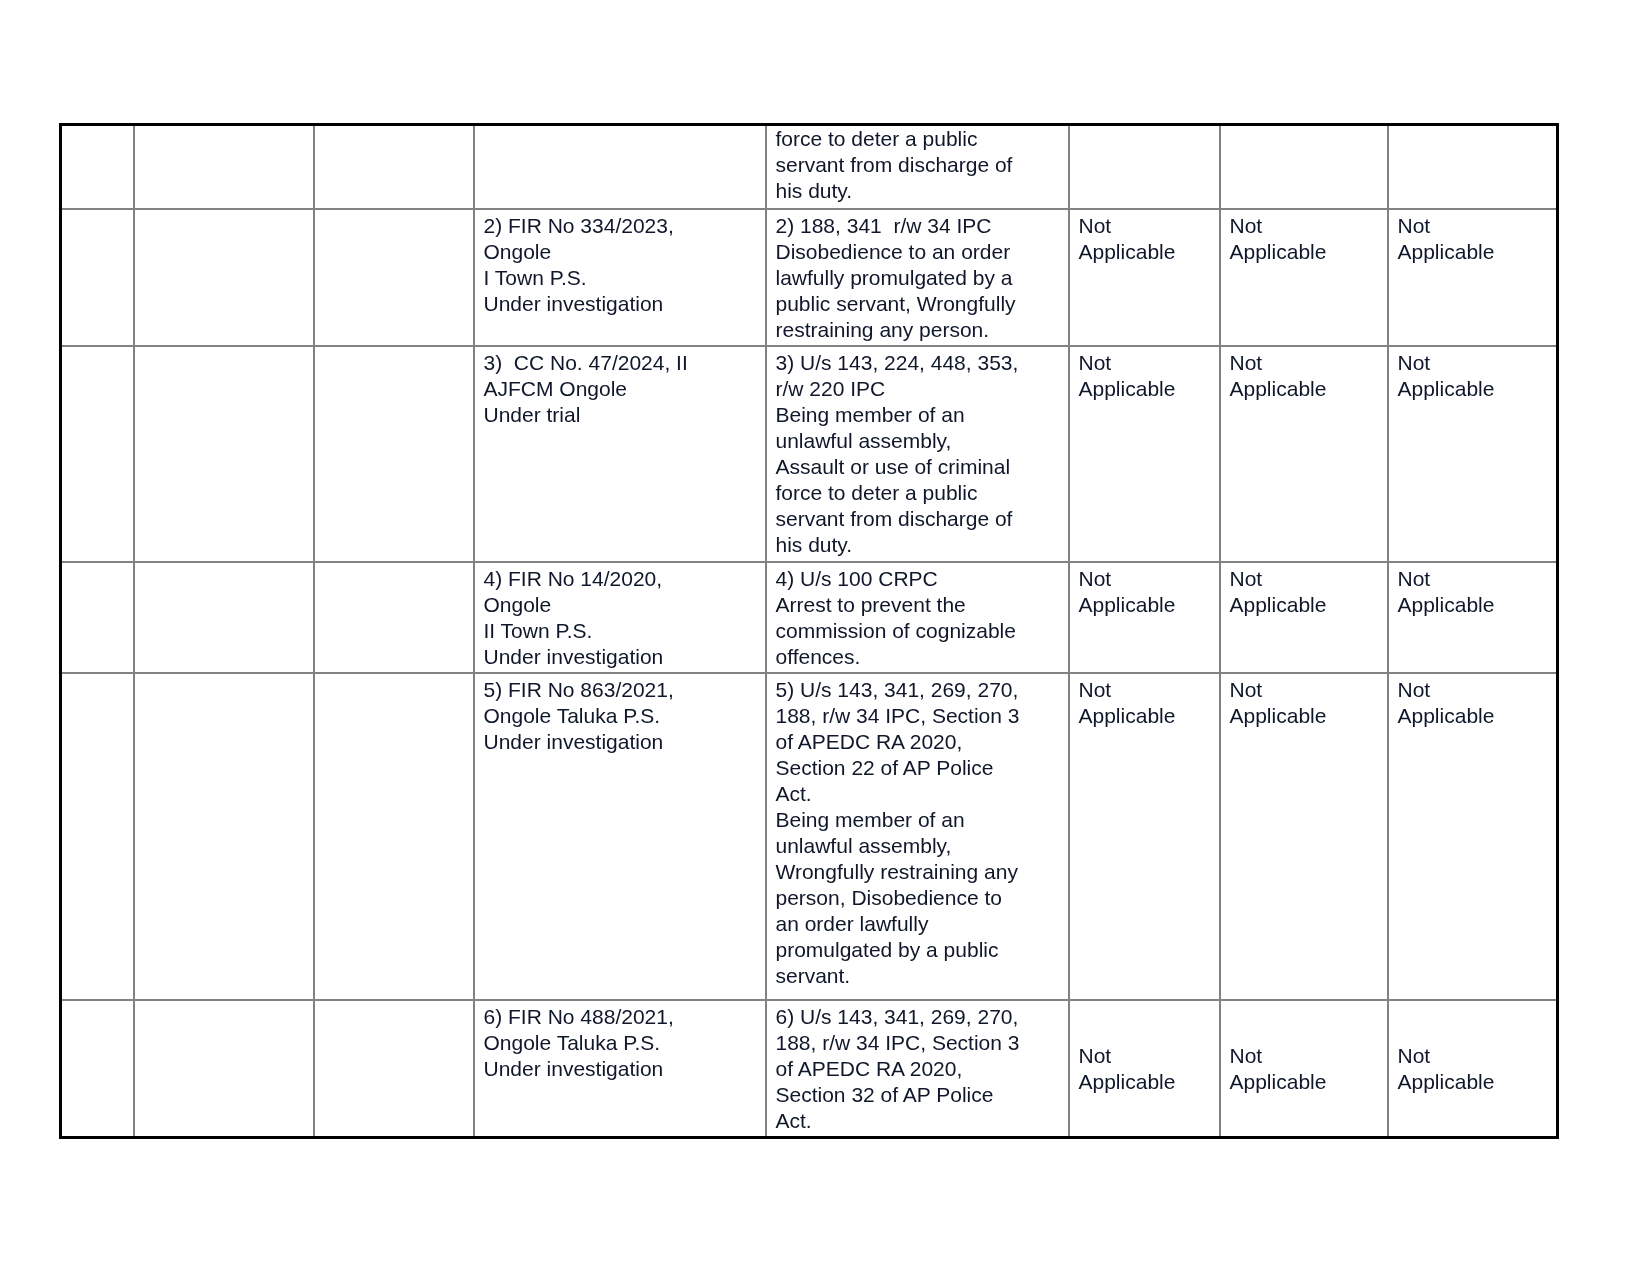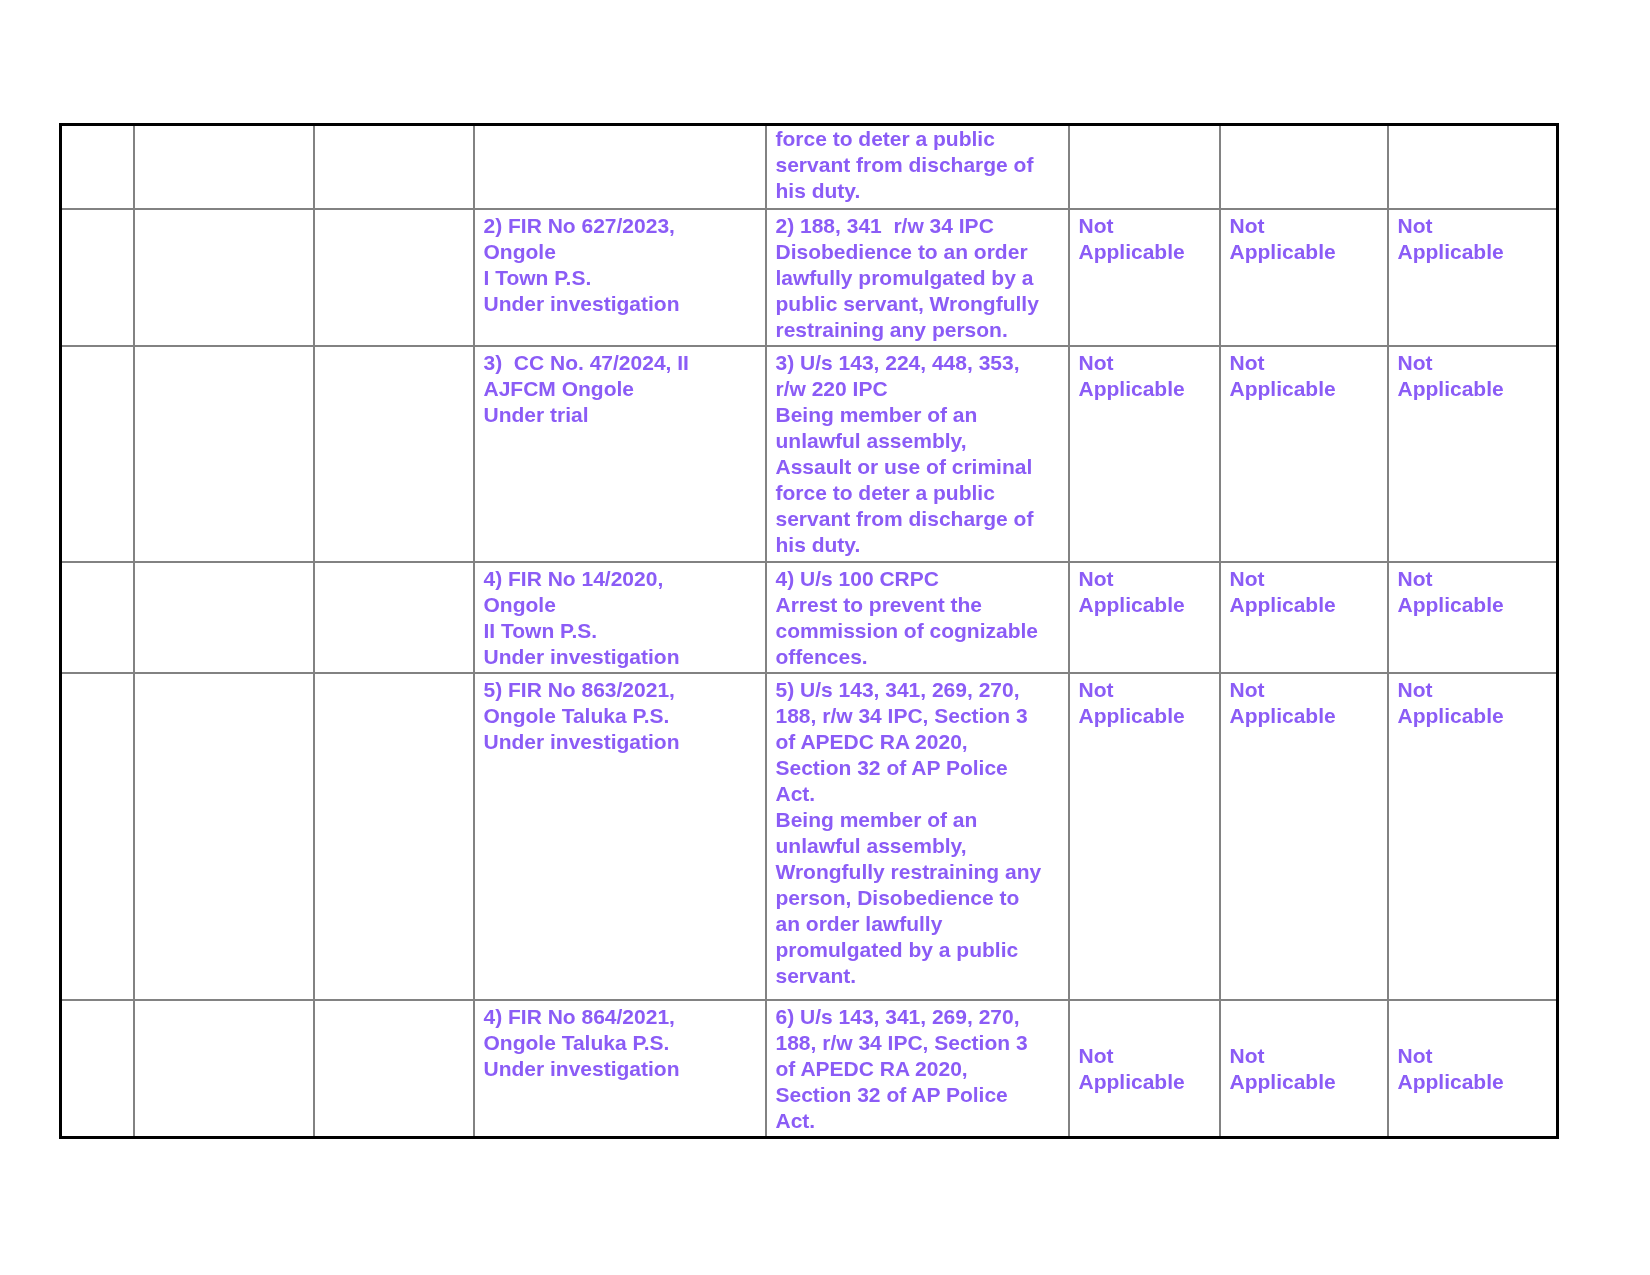--- a/index.html
+++ b/index.html
@@ -26,25 +26,24 @@
     border-collapse: collapse;
     table-layout: fixed;
     border: 3px solid #000000;
   }
   table.cases td {
     border: 2px solid #828282;
     vertical-align: top;
     padding: 3px 12px 2px 9px;
     font-size: 21px;
     line-height: 26px;
-    color: #8b5cf6;
+    color: #0f172a;
     white-space: pre-wrap;
     overflow: hidden;
     word-wrap: break-word;
-    font-weight: bold;
   }
   
   tr.r1 { height: 84px; }
   tr.r2 { height: 136px; }
   tr.r3 { height: 216px; }
   tr.r4 { height: 109px; }
   tr.r5 { height: 327px; }
   tr.r6 { height: 135px; }
   
   tr.r1 td { padding-top: 0px; }
@@ -78,21 +77,21 @@
 servant from discharge of
 his duty.</td>
         <td class="na"></td>
         <td class="na"></td>
         <td class="na"></td>
       </tr>
       <tr class="r2">
         <td></td>
         <td></td>
         <td></td>
-        <td>2) FIR No 627/2023,
+        <td>2) FIR No 334/2023,
 Ongole
 I Town P.S.
 Under investigation</td>
         <td>2) 188, 341  r/w 34 IPC
 Disobedience to an order
 lawfully promulgated by a
 public servant, Wrongfully
 restraining any person.</td>
         <td class="na">Not
 Applicable</td>
@@ -145,41 +144,41 @@
       <tr class="r5">
         <td></td>
         <td></td>
         <td></td>
         <td>5) FIR No 863/2021,
 Ongole Taluka P.S.
 Under investigation</td>
         <td>5) U/s 143, 341, 269, 270,
 188, r/w 34 IPC, Section 3
 of APEDC RA 2020,
-Section 32 of AP Police
+Section 22 of AP Police
 Act.
 Being member of an
 unlawful assembly,
 Wrongfully restraining any
 person, Disobedience to
 an order lawfully
 promulgated by a public
 servant.</td>
         <td class="na">Not
 Applicable</td>
         <td class="na">Not
 Applicable</td>
         <td class="na">Not
 Applicable</td>
       </tr>
       <tr class="r6">
         <td></td>
         <td></td>
         <td></td>
-        <td>4) FIR No 864/2021,
+        <td>6) FIR No 488/2021,
 Ongole Taluka P.S.
 Under investigation</td>
         <td>6) U/s 143, 341, 269, 270,
 188, r/w 34 IPC, Section 3
 of APEDC RA 2020,
 Section 32 of AP Police
 Act.</td>
         <td class="na">Not
 Applicable</td>
         <td class="na">Not

